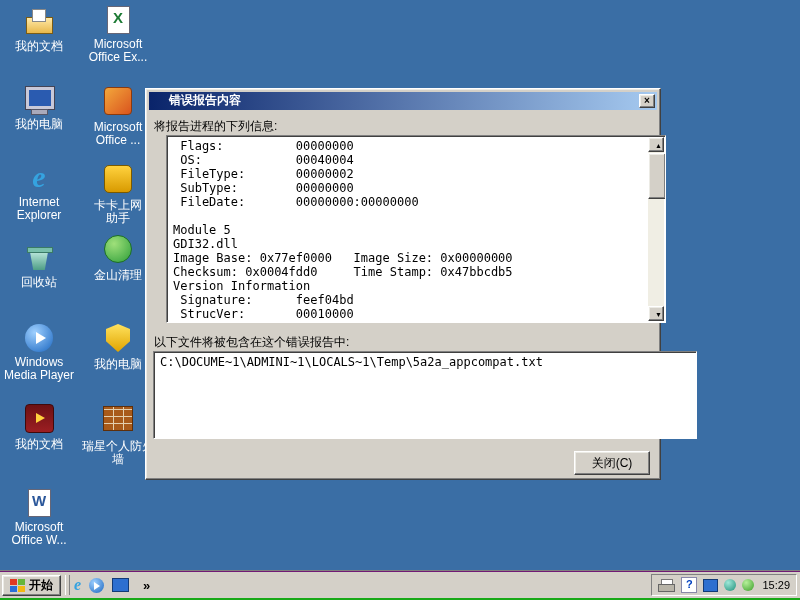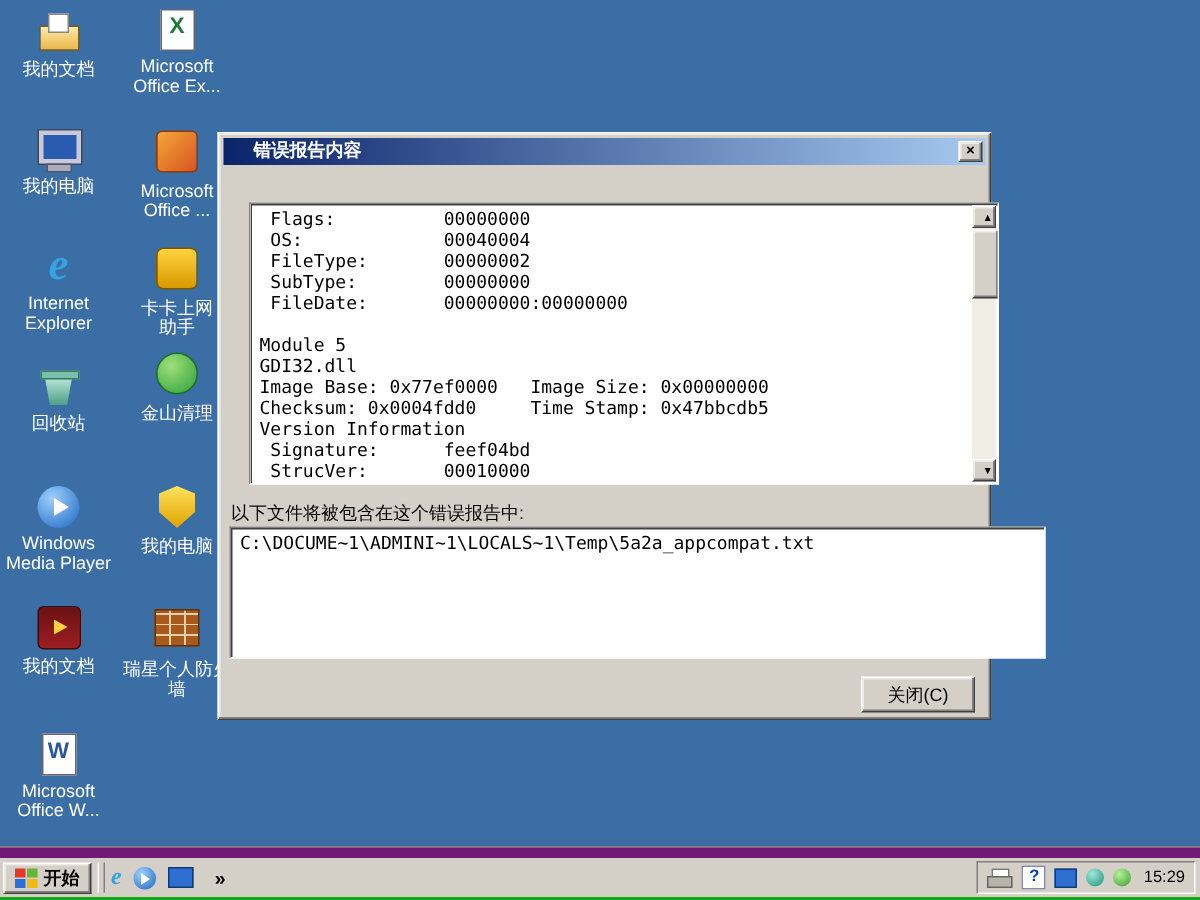--- a/index.html
+++ b/index.html
@@ -83,21 +83,21 @@
   .ta1 .mono{margin-right:17px;}
   .sb{position:absolute;top:1px;right:1px;bottom:1px;width:16px;background:#f0eee4;}
   .sb-btn{position:absolute;left:0;width:16px;height:15px;font-size:7px;line-height:14px;text-align:center;color:#000;}
   .sb-up{top:0;}
   .sb-down{bottom:0;}
   .sb-thumb{position:absolute;left:0;top:16px;width:16px;height:44px;}
   .close-btn{position:absolute;left:428px;top:362px;width:76px;height:24px;font-size:12px;cursor:default;}
 
   
   .taskbar{position:absolute;left:0;right:0;bottom:2px;height:26px;background:#d4d0c8;
-      border-top:7px solid #701a75;box-shadow:0 -1px 0 #808080;z-index:50;
+      border-top:1px solid #701a75;box-shadow:0 -1px 0 #808080;z-index:50;
       display:flex;align-items:center;font-size:12px;}
   .start-btn{margin-left:2px;height:21px;display:flex;align-items:center;gap:4px;
       padding:0 7px;font-weight:bold;font-size:12px;cursor:default;}
   .flag{width:15px;height:13px;display:grid;grid-template-columns:1fr 1fr;grid-template-rows:1fr 1fr;gap:1px;}
   .flag i{display:block;}
   .flag i:nth-child(1){background:#e03a22;}
   .flag i:nth-child(2){background:#66b63a;}
   .flag i:nth-child(3){background:#2a6fd6;}
   .flag i:nth-child(4){background:#f2b813;}
   .tb-divider{width:3px;height:20px;margin:0 4px;border-left:1px solid #fff;border-right:1px solid #808080;}
@@ -205,20 +205,21 @@
   <div class="lbl">瑞星个人防火
 墙</div>
 </div>
 
 <div class="dialog raised">
   <div class="titlebar">
     <span>错误报告内容</span>
     <button class="tb-close raised">×</button>
   </div>
 
+  <div class="dlg-label" style="top:29px">将报告进程的下列信息:</div>
 
   <div class="ta1 sunken">
     <pre class="mono"> Flags:          00000000
  OS:             00040004
  FileType:       00000002
  SubType:        00000000
  FileDate:       00000000:00000000
 
 Module 5
 GDI32.dll

